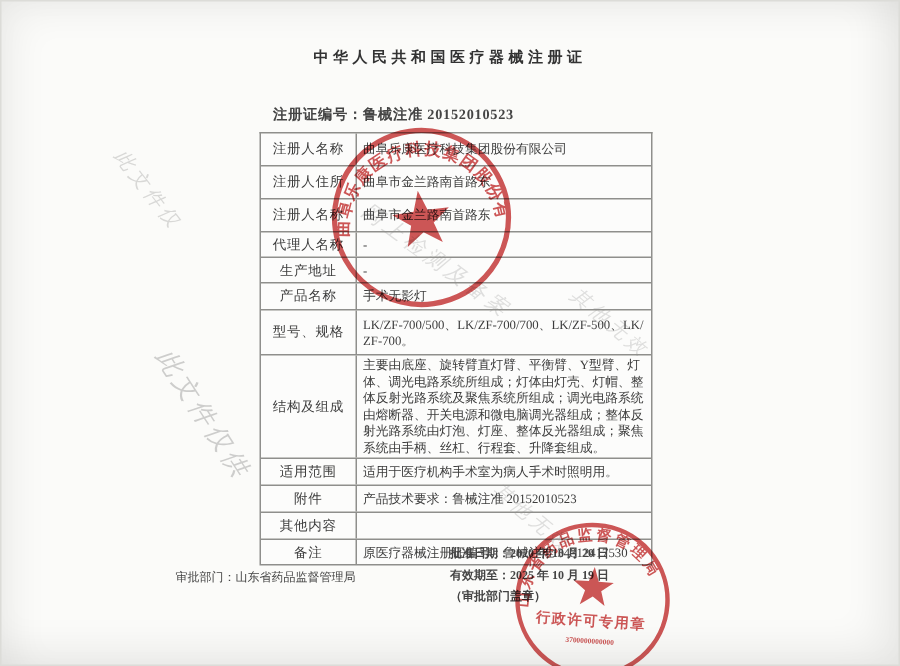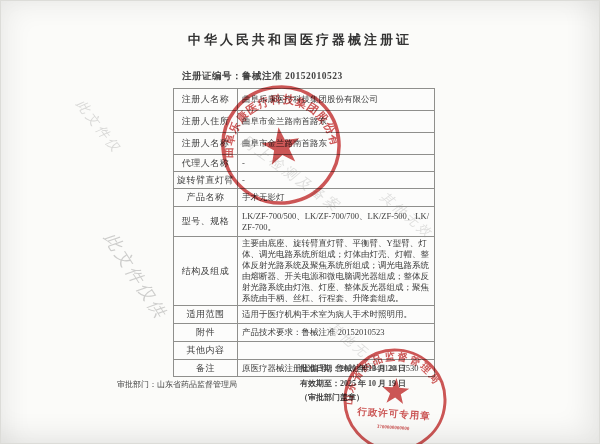--- a/index.html
+++ b/index.html
@@ -11,21 +11,21 @@
   .page{
     position:relative;width:600px;height:444px;overflow:hidden;
     background:#fbfbf9;
     box-shadow:inset 0 0 0 1px #dcdcd8,
                inset 10px 8px 24px rgba(0,0,0,.055),
                inset -12px -10px 26px rgba(0,0,0,.075);
     color:#3a3a3a;
   }
   .title{
     position:absolute;top:31px;left:0;width:600px;
-    text-align:center;font-size:13px;font-weight:600;
+    text-align:center;font-size:10px;font-weight:600;
     letter-spacing:3px;color:#333;
   }
   .cert-no{
     position:absolute;top:70px;left:182px;
     font-size:9.5px;font-weight:600;color:#444;letter-spacing:.5px;
   }
   .cert-table{
     position:absolute;top:88px;left:173px;width:260px;
     border:1px solid #8f8f8c;border-bottom:none;
     background:rgba(255,255,255,.35);
@@ -93,21 +93,21 @@
     </div>
     <div class="row r3">
       <div class="cell-label">注册人名称</div>
       <div class="cell-value">曲阜市金兰路南首路东</div>
     </div>
     <div class="row r4">
       <div class="cell-label">代理人名称</div>
       <div class="cell-value">-</div>
     </div>
     <div class="row r5">
-      <div class="cell-label">旋转臂直灯臂</div>
+      <div class="cell-label">生产地址</div>
       <div class="cell-value">-</div>
     </div>
     <div class="row r6">
       <div class="cell-label">产品名称</div>
       <div class="cell-value">手术无影灯</div>
     </div>
     <div class="row r7">
       <div class="cell-label">型号、规格</div>
       <div class="cell-value">LK/ZF-700/500、LK/ZF-700/700、LK/ZF-500、LK/ZF-700。</div>
     </div>

